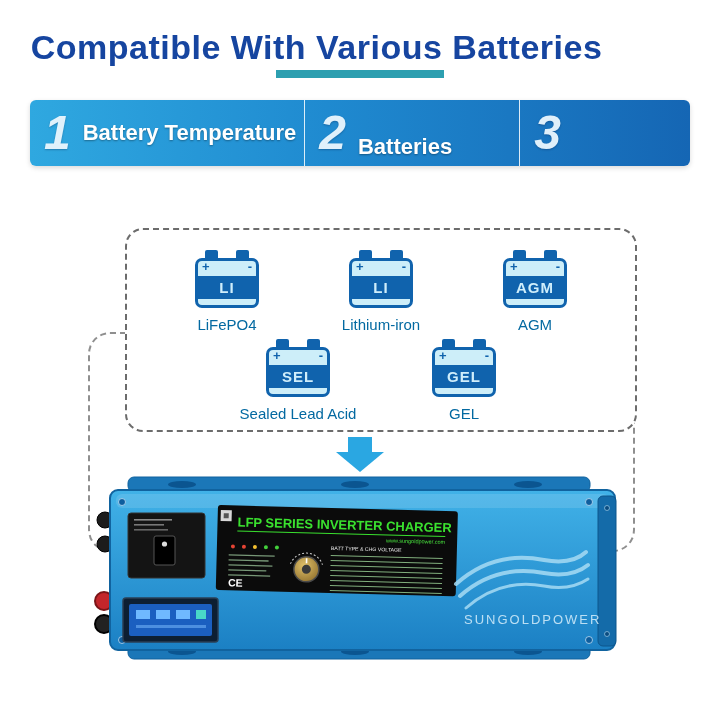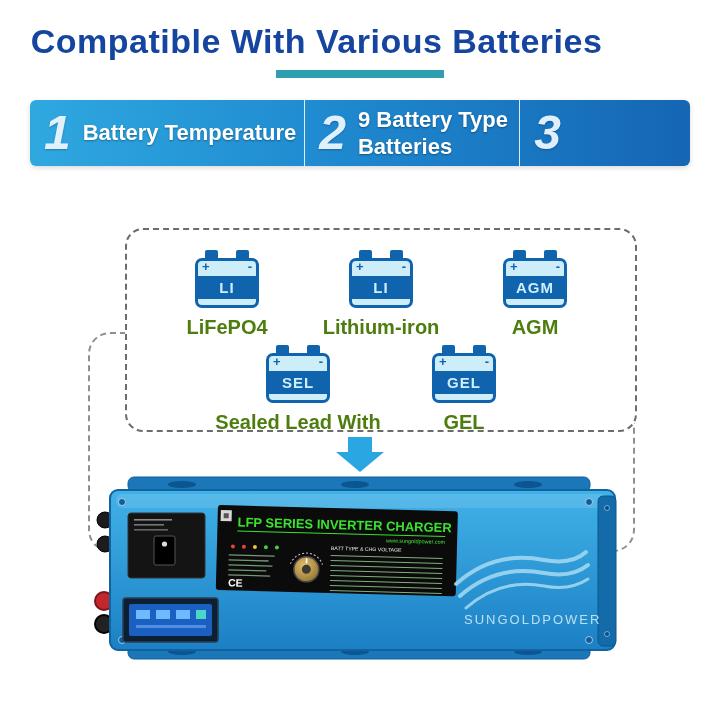--- a/index.html
+++ b/index.html
@@ -3,21 +3,21 @@
 <meta charset="utf-8">
 <style>
   html,body { margin:0; padding:0; background:#fff; }
   .page {
     position:relative; width:720px; height:720px; background:#ffffff;
     font-family:"Liberation Sans", sans-serif; overflow:hidden;
   }
 
   
   .page-title {
-    position:absolute; top:22px; left:0; width:633px; margin:0;
+    position:absolute; top:28px; left:0; width:633px; margin:0;
     text-align:center; font-size:34px; font-weight:bold;
     color:#1645a0; letter-spacing:0.5px;
   }
   .title-underline {
     position:absolute; top:70px; left:50%; transform:translateX(-50%);
     width:168px; height:8px; background:#2d9fb0;
   }
 
   
   .banner {
@@ -63,21 +63,21 @@
     background:#cdeef9; border:3px solid #1063ad; border-radius:7px; box-sizing:border-box;
   }
   .battery .sign { position:absolute; top:9px; font-size:13px; font-weight:bold; color:#1063ad; }
   .battery .s-plus  { left:7px; }
   .battery .s-minus { right:7px; }
   .battery .band {
     position:absolute; left:3px; right:3px; top:26px; height:23px;
     background:#1063ad; color:#cfeefb; display:flex; align-items:center; justify-content:center;
     font-size:15px; font-weight:bold; letter-spacing:1px;
   }
-  .bat-label { font-size:20px; color:#4d7c0f; white-space:nowrap;font-weight:bold; }
+  .bat-label { font-size:15px; color:#0369a1; white-space:nowrap; }
 
   
   .down-arrow { position:absolute; left:336px; top:437px; width:48px; height:36px; }
   .down-arrow .stem { position:absolute; left:12px; top:0; width:24px; height:15px; background:#2aa7e2; }
   .down-arrow .head { position:absolute; left:0; top:15px; width:0; height:0;
     border-left:24px solid transparent; border-right:24px solid transparent;
     border-top:20px solid #2aa7e2; }
 
   
   .inverter-svg { position:absolute; left:92px; top:466px; width:534px; height:202px; }
@@ -93,21 +93,21 @@
   <div class="banner">
     <div class="feature f1">
       <span class="num">1</span>
       <span class="txt">
         <span>Battery Temperature</span><br>
       </span>
     </div>
     <div class="feature f2">
       <span class="num">2</span>
       <span class="txt">
-        <span>9 Battery Type</span><br>
+        <br>
         <span>Batteries</span>
       </span>
     </div>
     <div class="feature f3">
       <span class="num">3</span>
     </div>
   </div>
 
   <div class="outer-dashed"></div>
 
@@ -155,21 +155,21 @@
 
       <div class="battery-unit">
         <div class="battery">
           <span class="terminal t-left"></span>
           <span class="terminal t-right"></span>
           <span class="body"></span>
           <span class="sign s-plus">+</span>
           <span class="sign s-minus">-</span>
           <span class="band">SEL</span>
         </div>
-        <span class="bat-label">Sealed Lead With</span>
+        <span class="bat-label">Sealed Lead Acid</span>
       </div>
 
       <div class="battery-unit">
         <div class="battery">
           <span class="terminal t-left"></span>
           <span class="terminal t-right"></span>
           <span class="body"></span>
           <span class="sign s-plus">+</span>
           <span class="sign s-minus">-</span>
           <span class="band">GEL</span>

